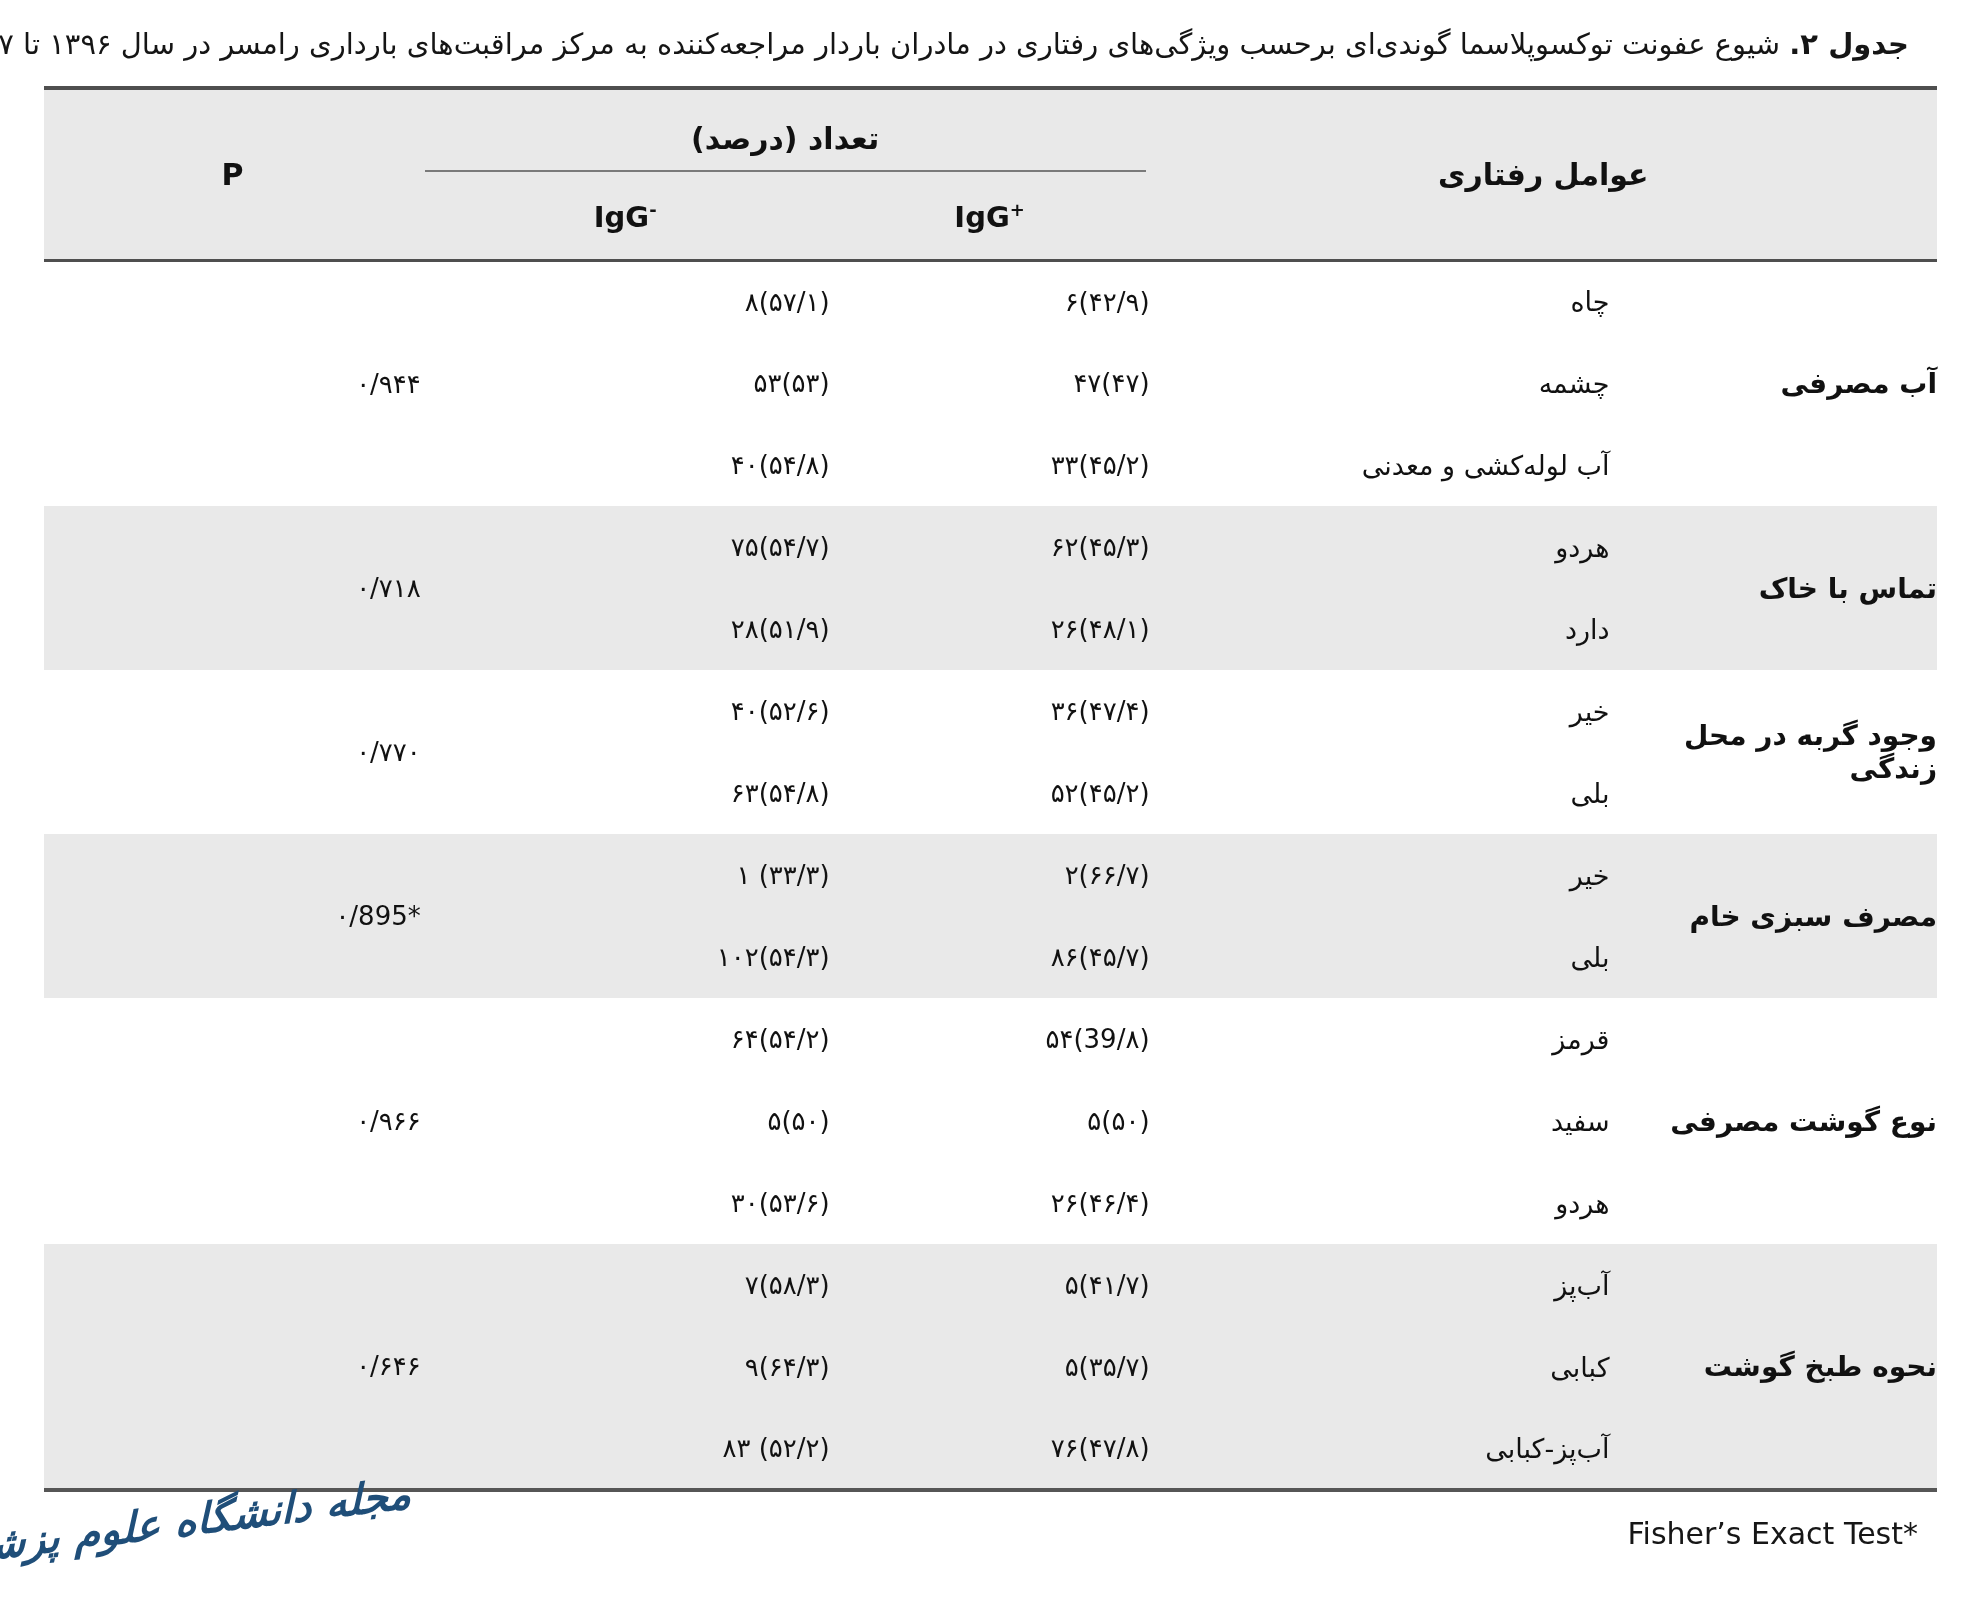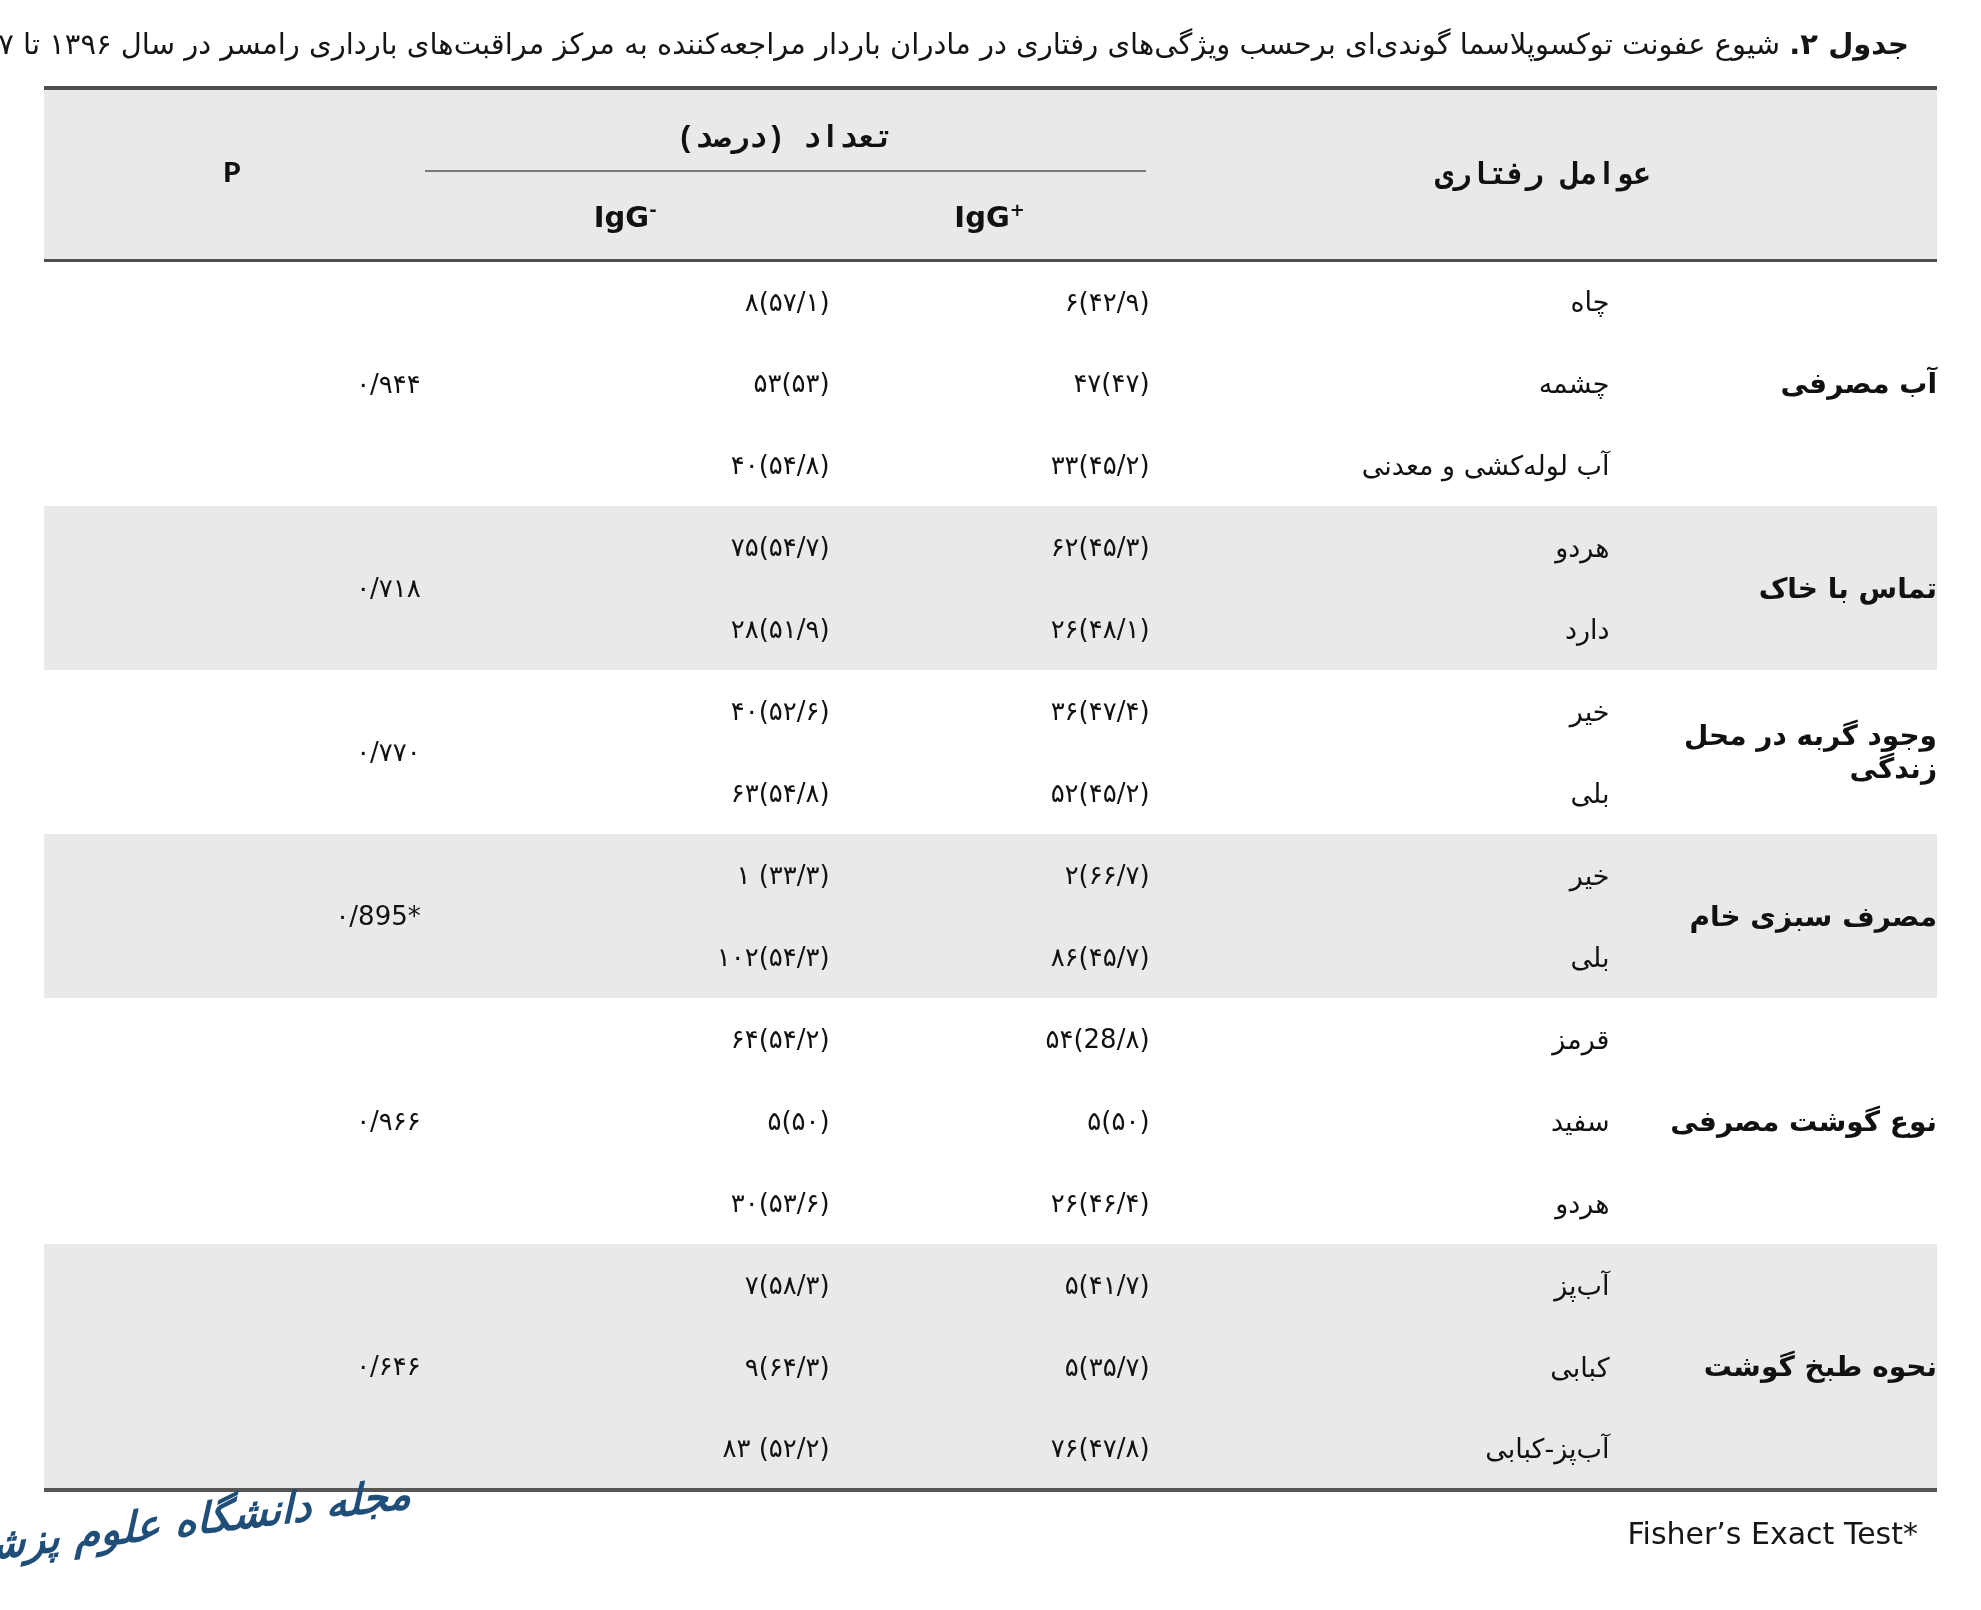--- a/index.html
+++ b/index.html
@@ -35,21 +35,21 @@
     border-top: 4px solid #4f4f4f;
     border-bottom: 4px solid #565656;
   }
   col.c-group { width: 17.3%; }
   col.c-opt   { width: 24.3%; }
   col.c-pos   { width: 16.9%; }
   col.c-neg   { width: 21.6%; }
   col.c-p     { width: 19.9%; }
 
   thead { background: #e9e9e9; }
-  thead tr.h1 th { height: 86px; font-family: Liberation Mono, monospace; }
+  thead tr.h1 th { height: 86px; }
   thead tr.h2 th { height: 86px; }
   thead th {
     font-weight: bold;
     text-align: center;
     vertical-align: middle;
     font-size: 30px;
     border-bottom: 0;
   }
   thead { border-bottom: 3px solid #4f4f4f; }
   th.behavior-head { font-size: 30px; }
@@ -191,21 +191,21 @@
       </tr>
       <tr class="band">
         <td class="opt">بلی</td>
         <td class="num" dir="ltr">۸۶(۴۵/۷)</td>
         <td class="num" dir="ltr">۱۰۲(۵۴/۳)</td>
       </tr>
 
       <tr>
         <td class="group" rowspan="3">نوع گوشت مصرفی</td>
         <td class="opt">قرمز</td>
-        <td class="num" dir="ltr">۵۴(28/۸)</td>
+        <td class="num" dir="ltr">۵۴(39/۸)</td>
         <td class="num" dir="ltr">۶۴(۵۴/۲)</td>
         <td class="pval" rowspan="3" dir="ltr">۰/۹۶۶</td>
       </tr>
       <tr>
         <td class="opt">سفید</td>
         <td class="num" dir="ltr">۵(۵۰)</td>
         <td class="num" dir="ltr">۵(۵۰)</td>
       </tr>
       <tr>
         <td class="opt">هردو</td>

